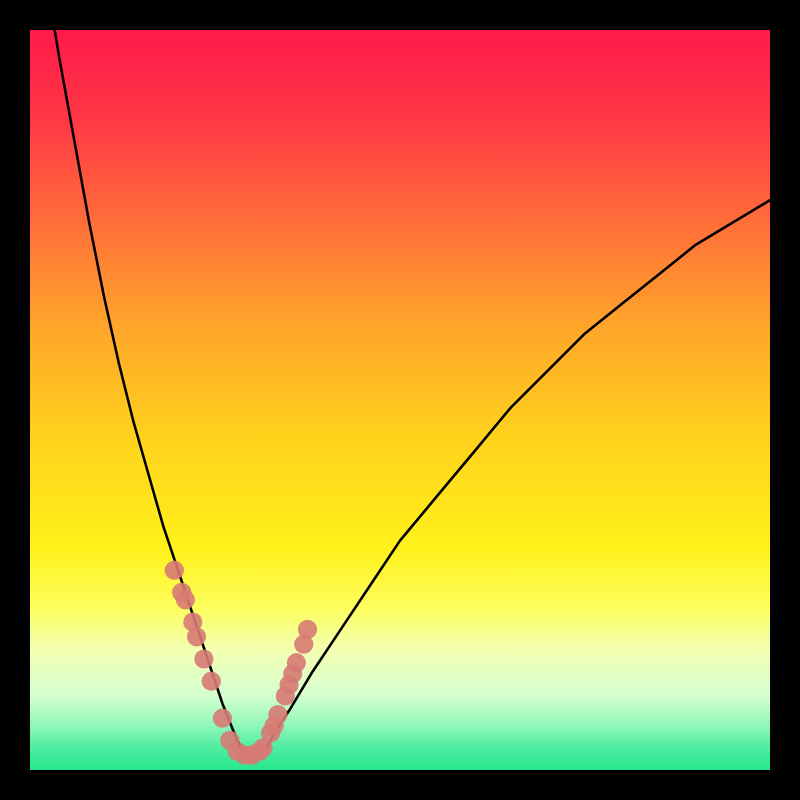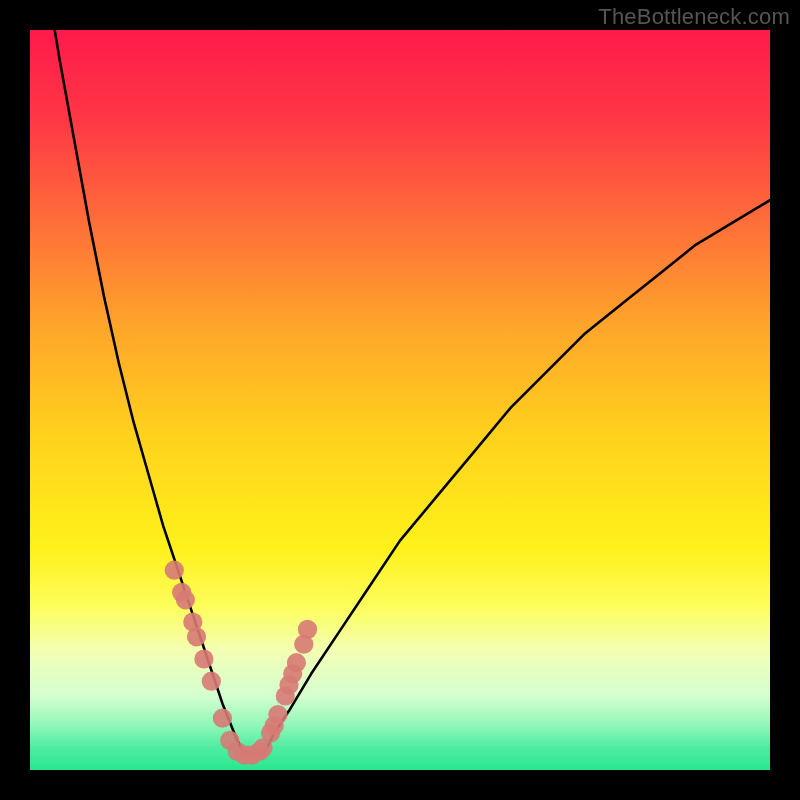--- a/index.html
+++ b/index.html
@@ -99,14 +99,13 @@
           <circle cx="34.500" cy="90.000" r="1.3" fill="#d77a74" fill-opacity="0.9"></circle>
           <circle cx="35.000" cy="88.500" r="1.3" fill="#d77a74" fill-opacity="0.9"></circle>
           <circle cx="35.500" cy="87.000" r="1.3" fill="#d77a74" fill-opacity="0.9"></circle>
           <circle cx="36.000" cy="85.500" r="1.3" fill="#d77a74" fill-opacity="0.9"></circle>
           <circle cx="37.000" cy="83.000" r="1.3" fill="#d77a74" fill-opacity="0.9"></circle>
           <circle cx="37.500" cy="81.000" r="1.3" fill="#d77a74" fill-opacity="0.9"></circle>
         </g>
     </svg>
   </div>
 
-  <div class="watermark">TheBottleneck.com</div>
 </div>
 
 </body></html>

